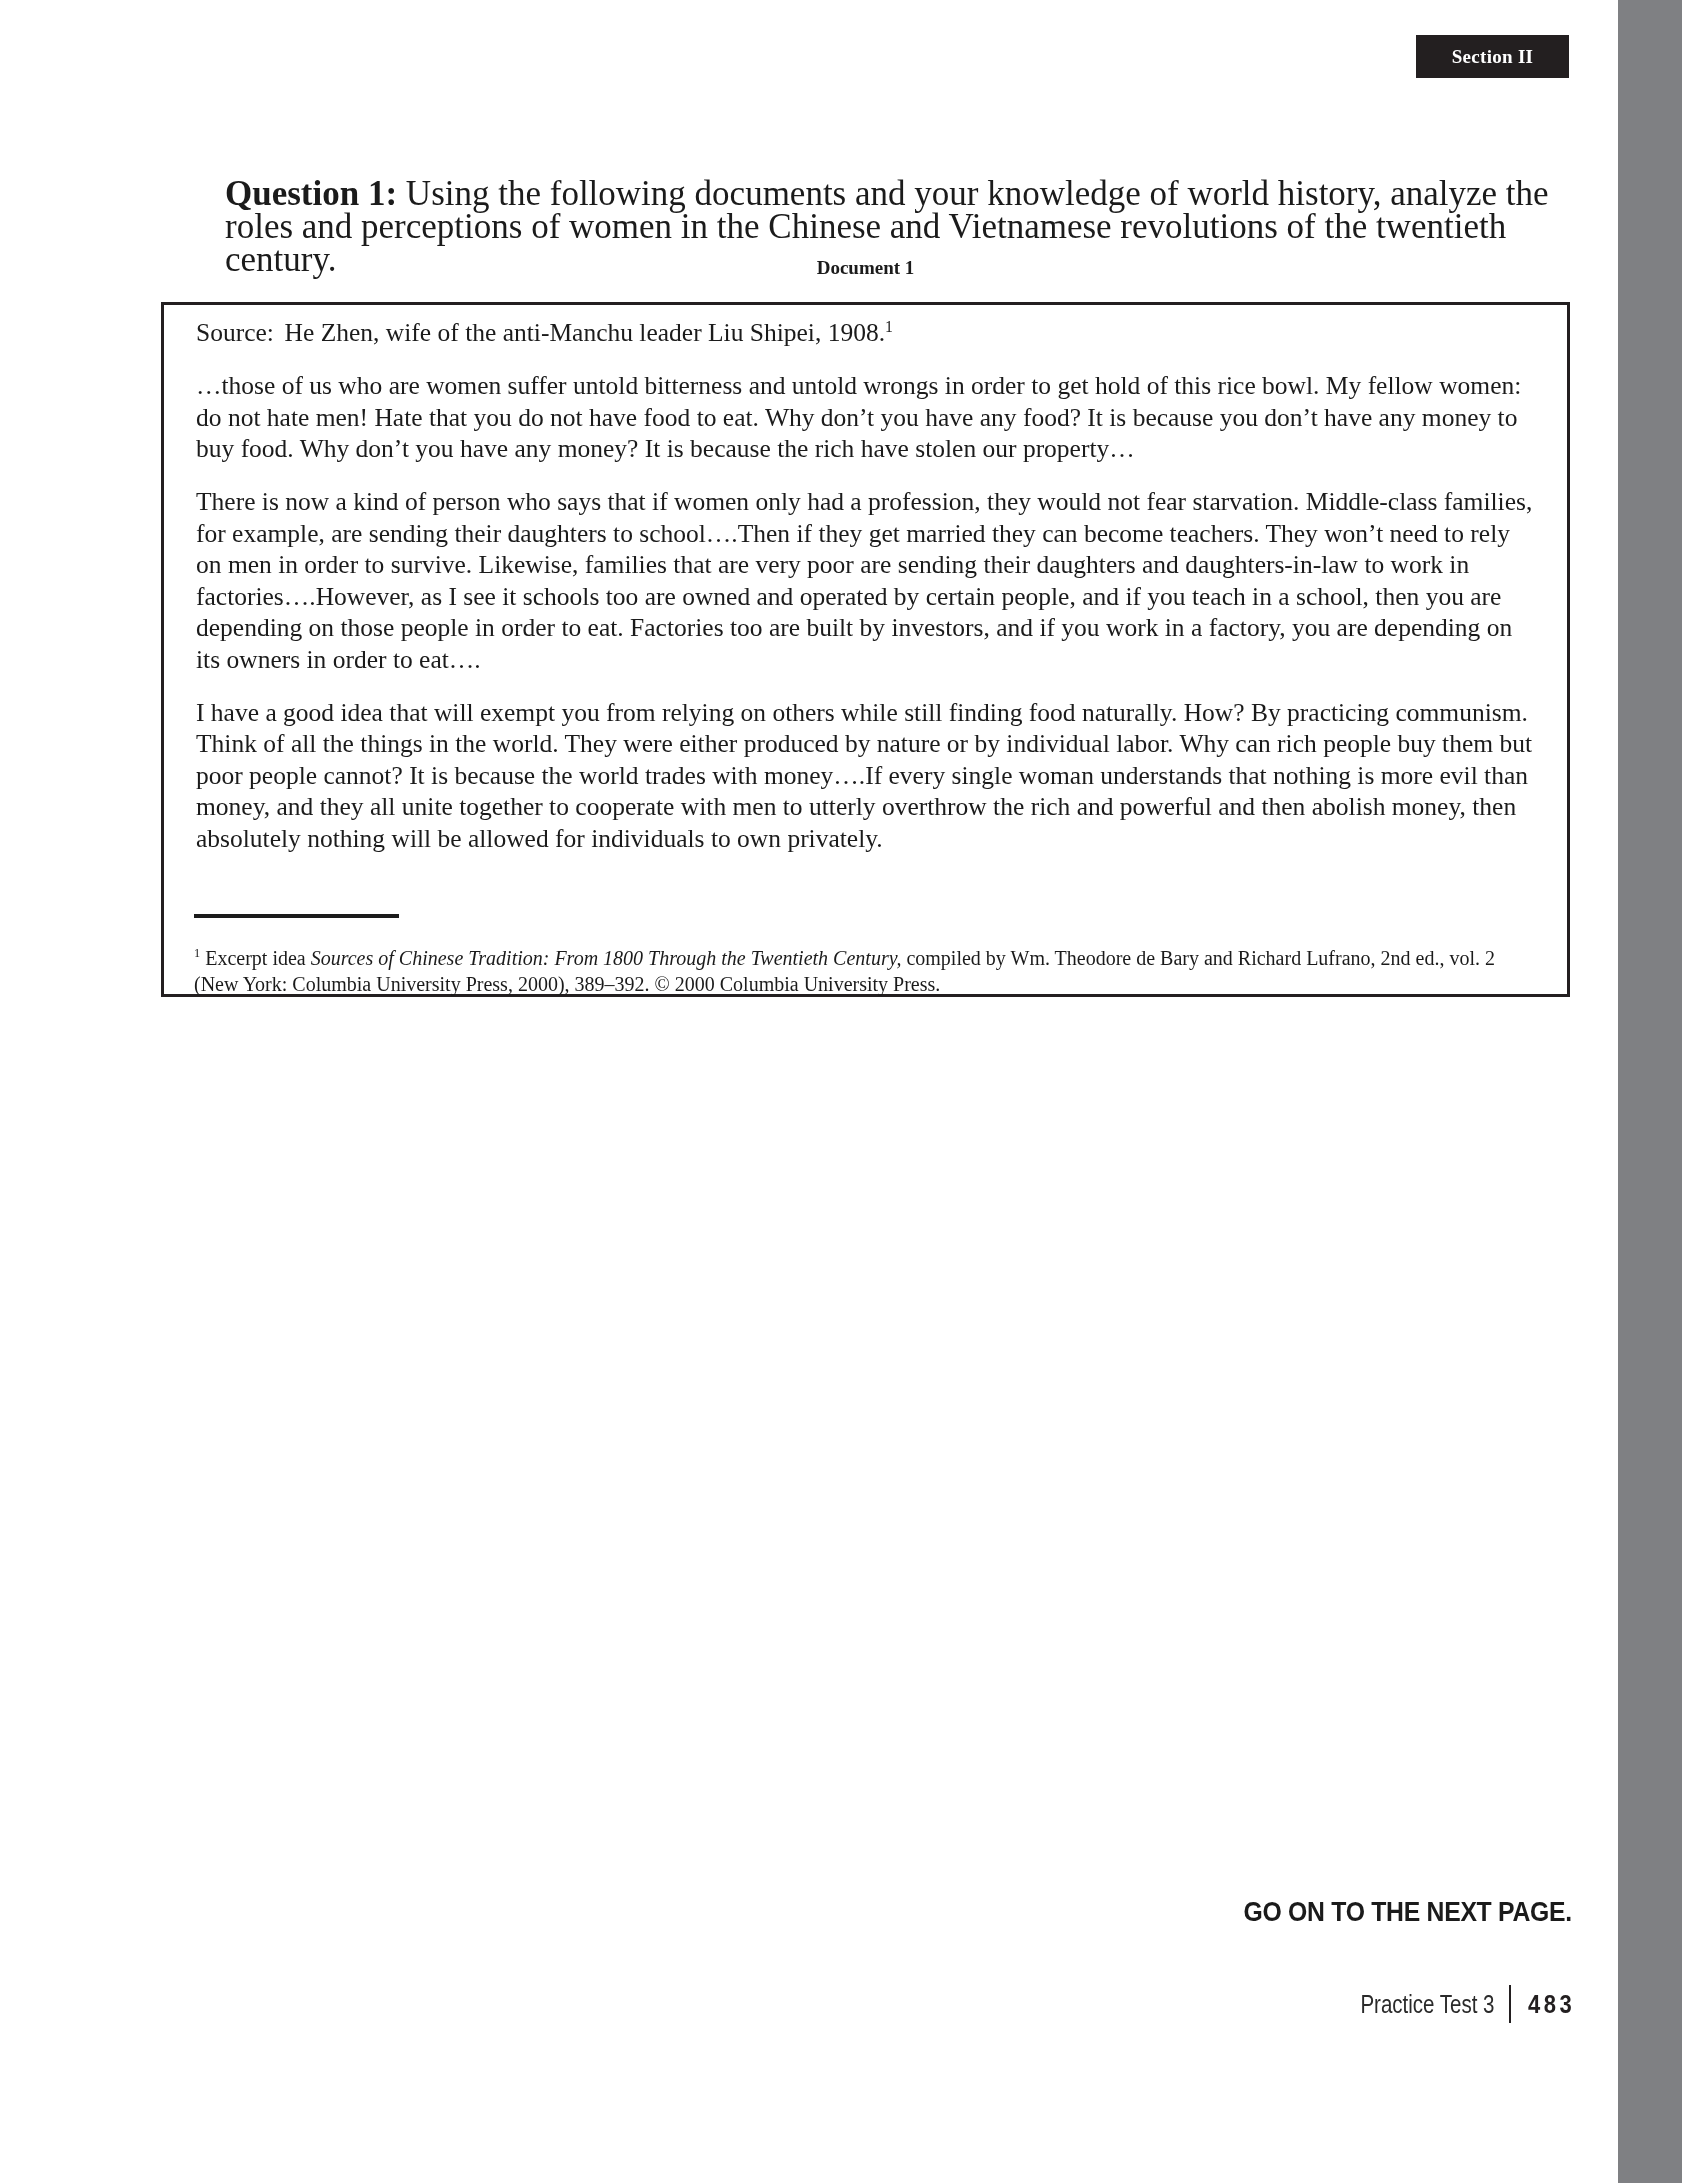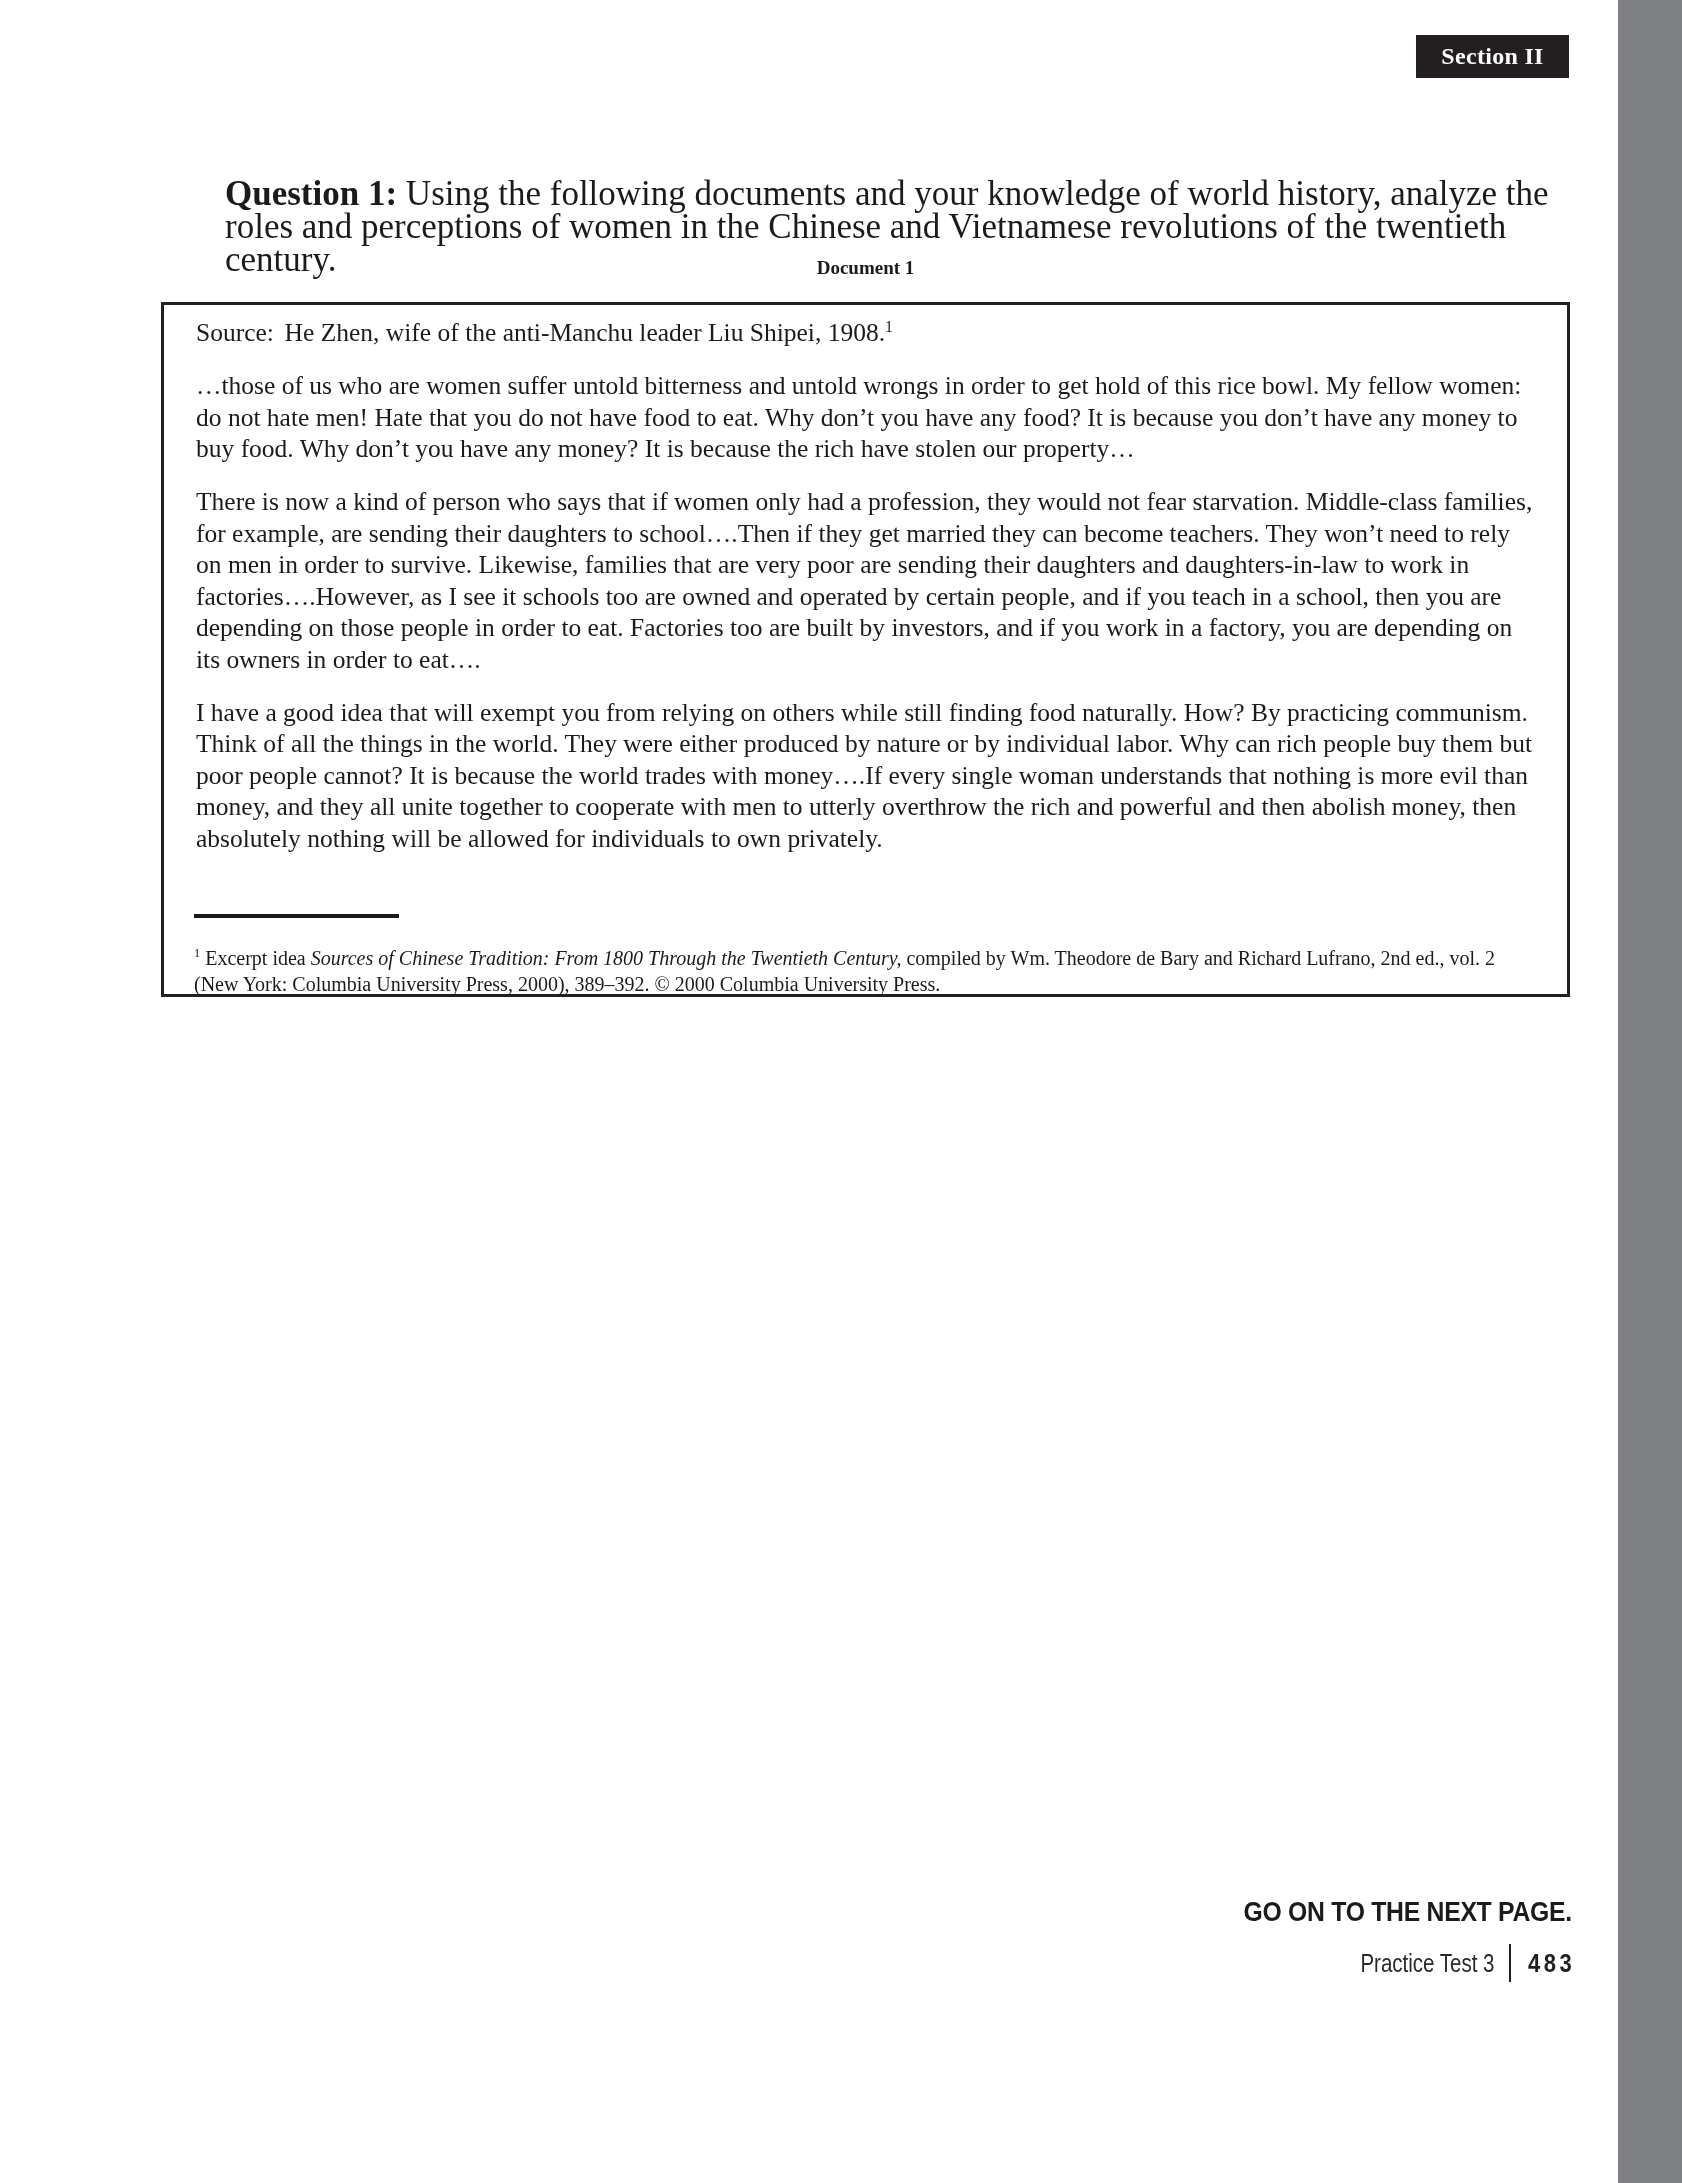--- a/index.html
+++ b/index.html
@@ -18,21 +18,21 @@
     width: 64px; height: 2183px;
     background: #7f8083;
   }
   .section-badge {
     position: absolute;
     left: 1416px; top: 35px;
     width: 153px; height: 43px;
     background: #231f20;
     color: #ffffff;
     font-weight: bold;
-    font-size: 24px;
+    font-size: 19px;
     display: flex; align-items: center; justify-content: center;
     letter-spacing: 0.3px;
   }
   .question {
     position: absolute;
     left: 225px; top: 142px;
     width: 1338px;
     font-size: 35px;
     line-height: 33px;
   }
@@ -82,21 +82,21 @@
     font-weight: bold;
     font-size: 27.5px;
     letter-spacing: -0.3px;
     color: #1b1b1b;
     transform: scaleX(0.90);
     transform-origin: right center;
     white-space: nowrap;
   }
   .footer {
     position: absolute;
-    right: 100px; top: 1944px;
+    right: 100px; top: 1985px;
     display: flex;
     align-items: center;
     font-family: "Liberation Sans", "DejaVu Sans", sans-serif;
     color: #231f20;
     white-space: nowrap;
   }
   .footer-label {
     font-size: 25px;
     font-weight: normal;
     color: #2a2a2a;

